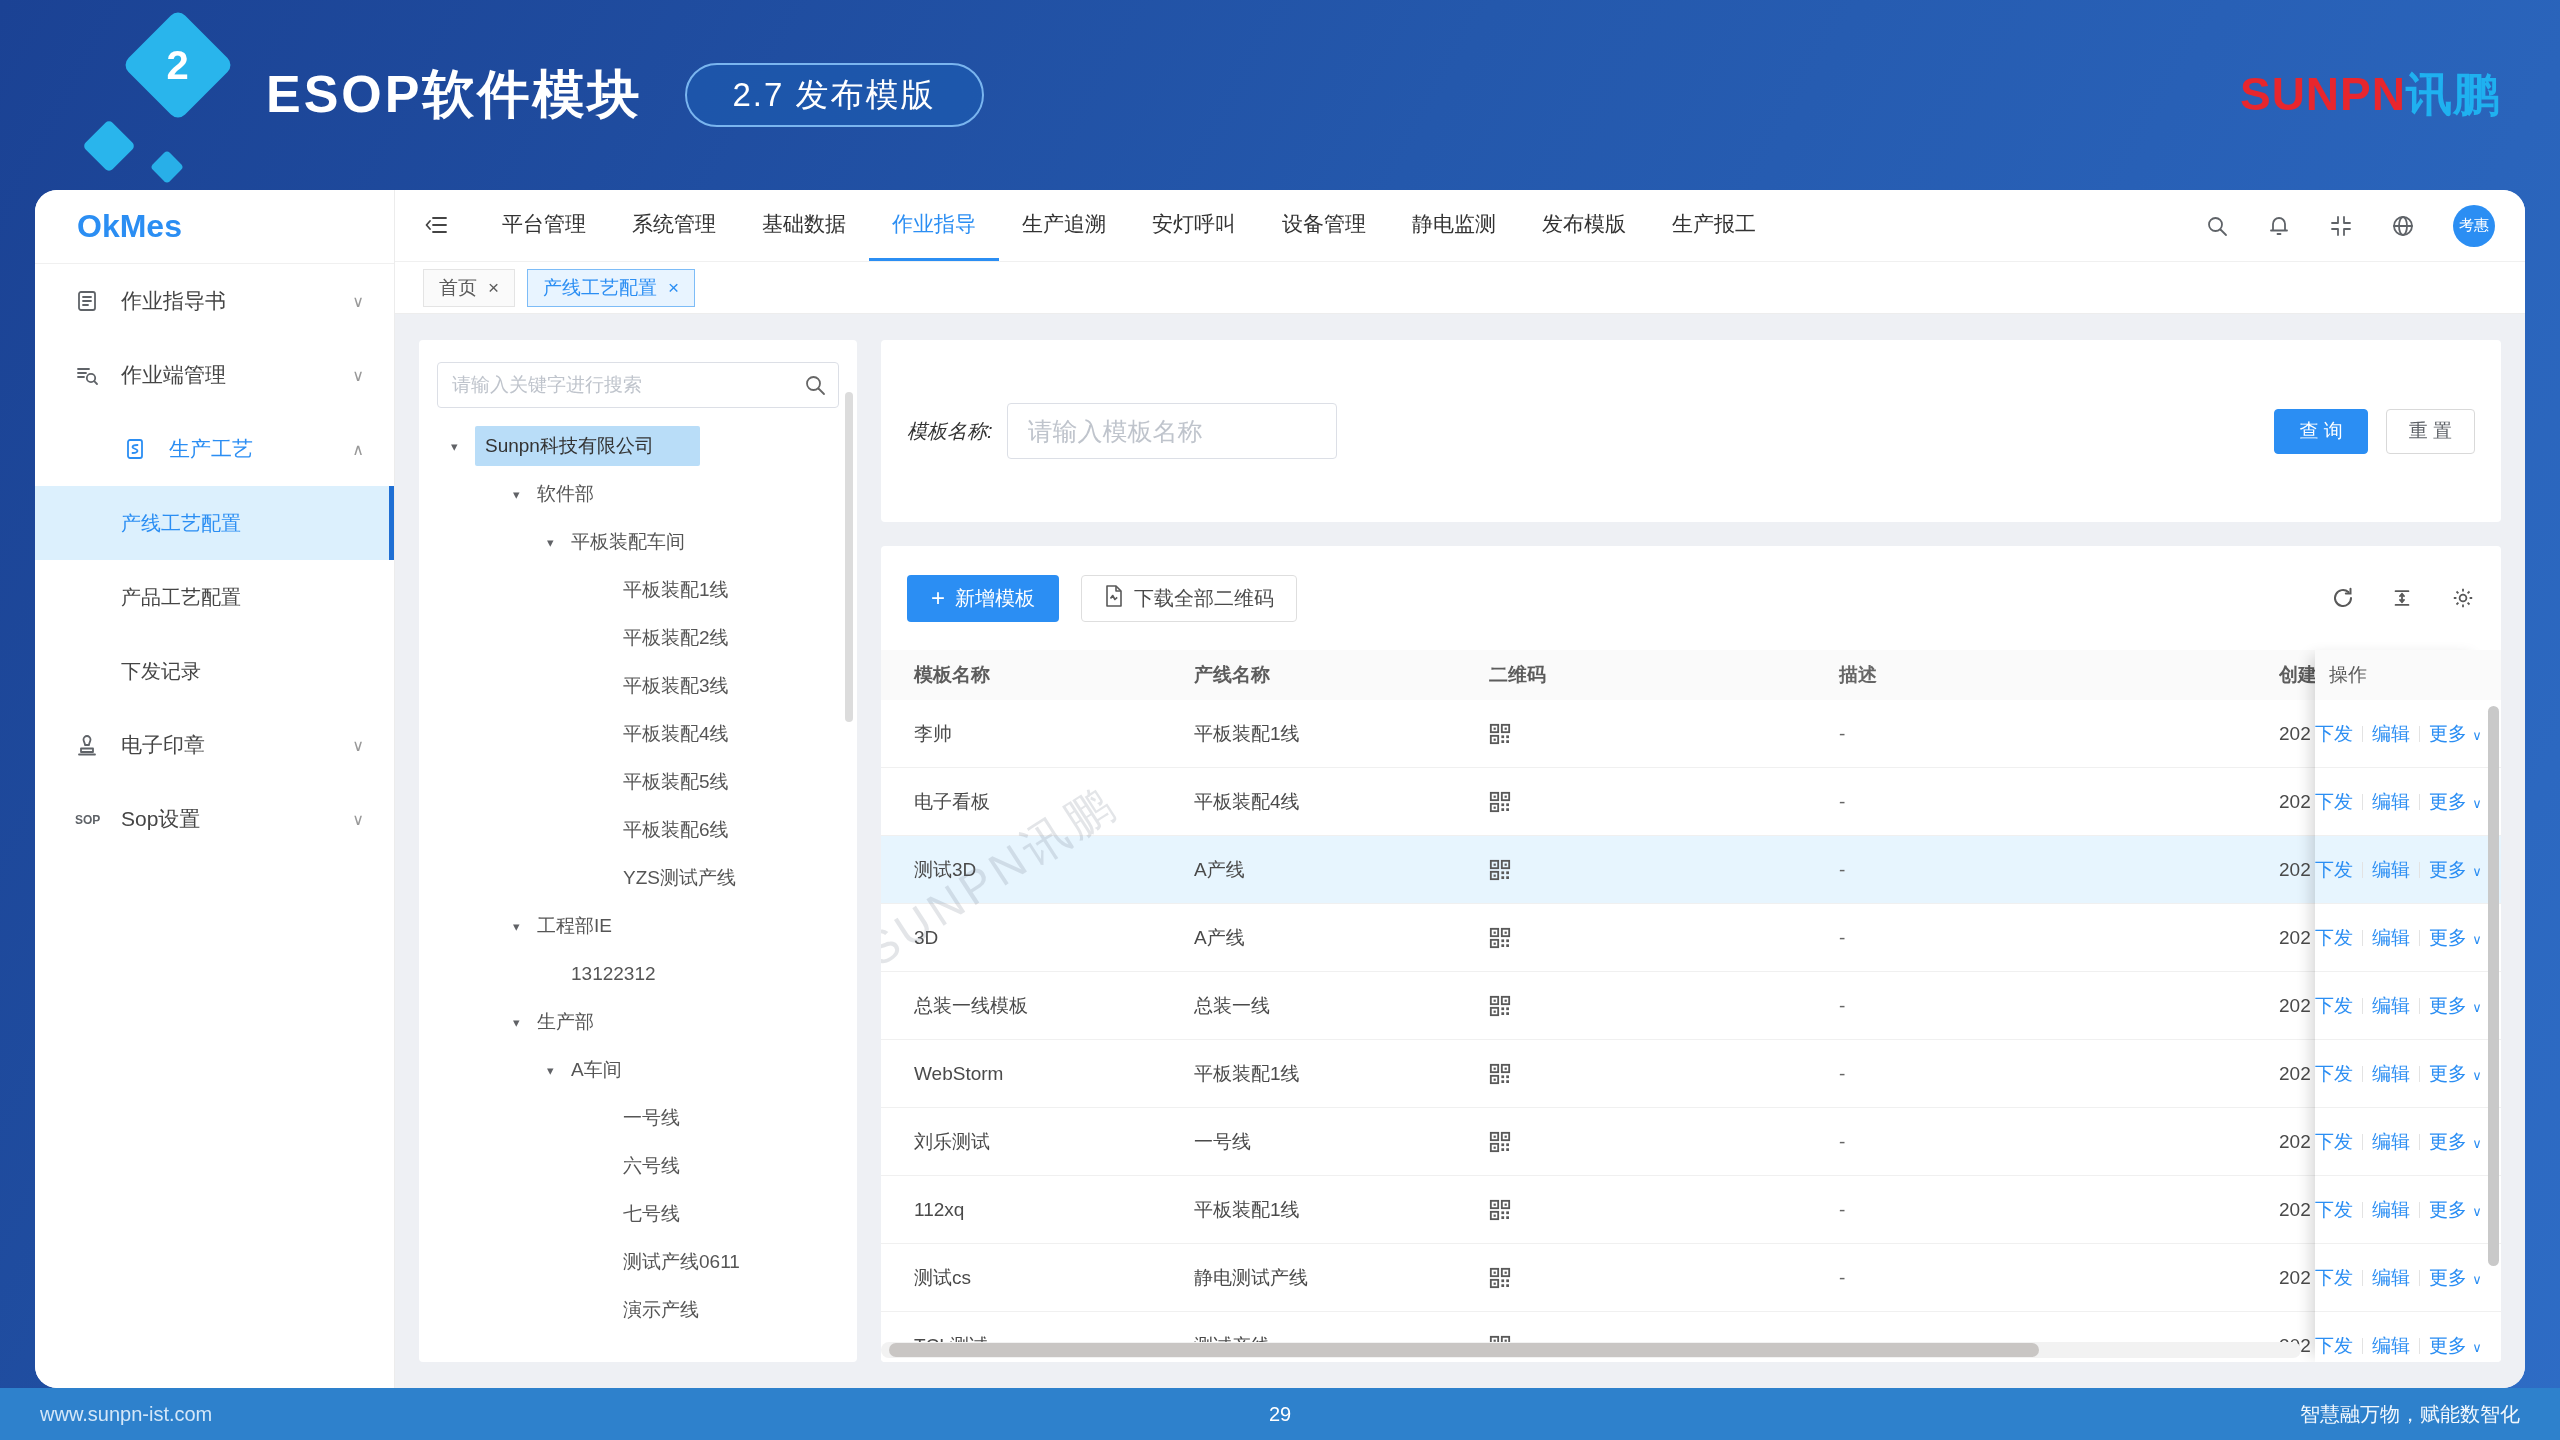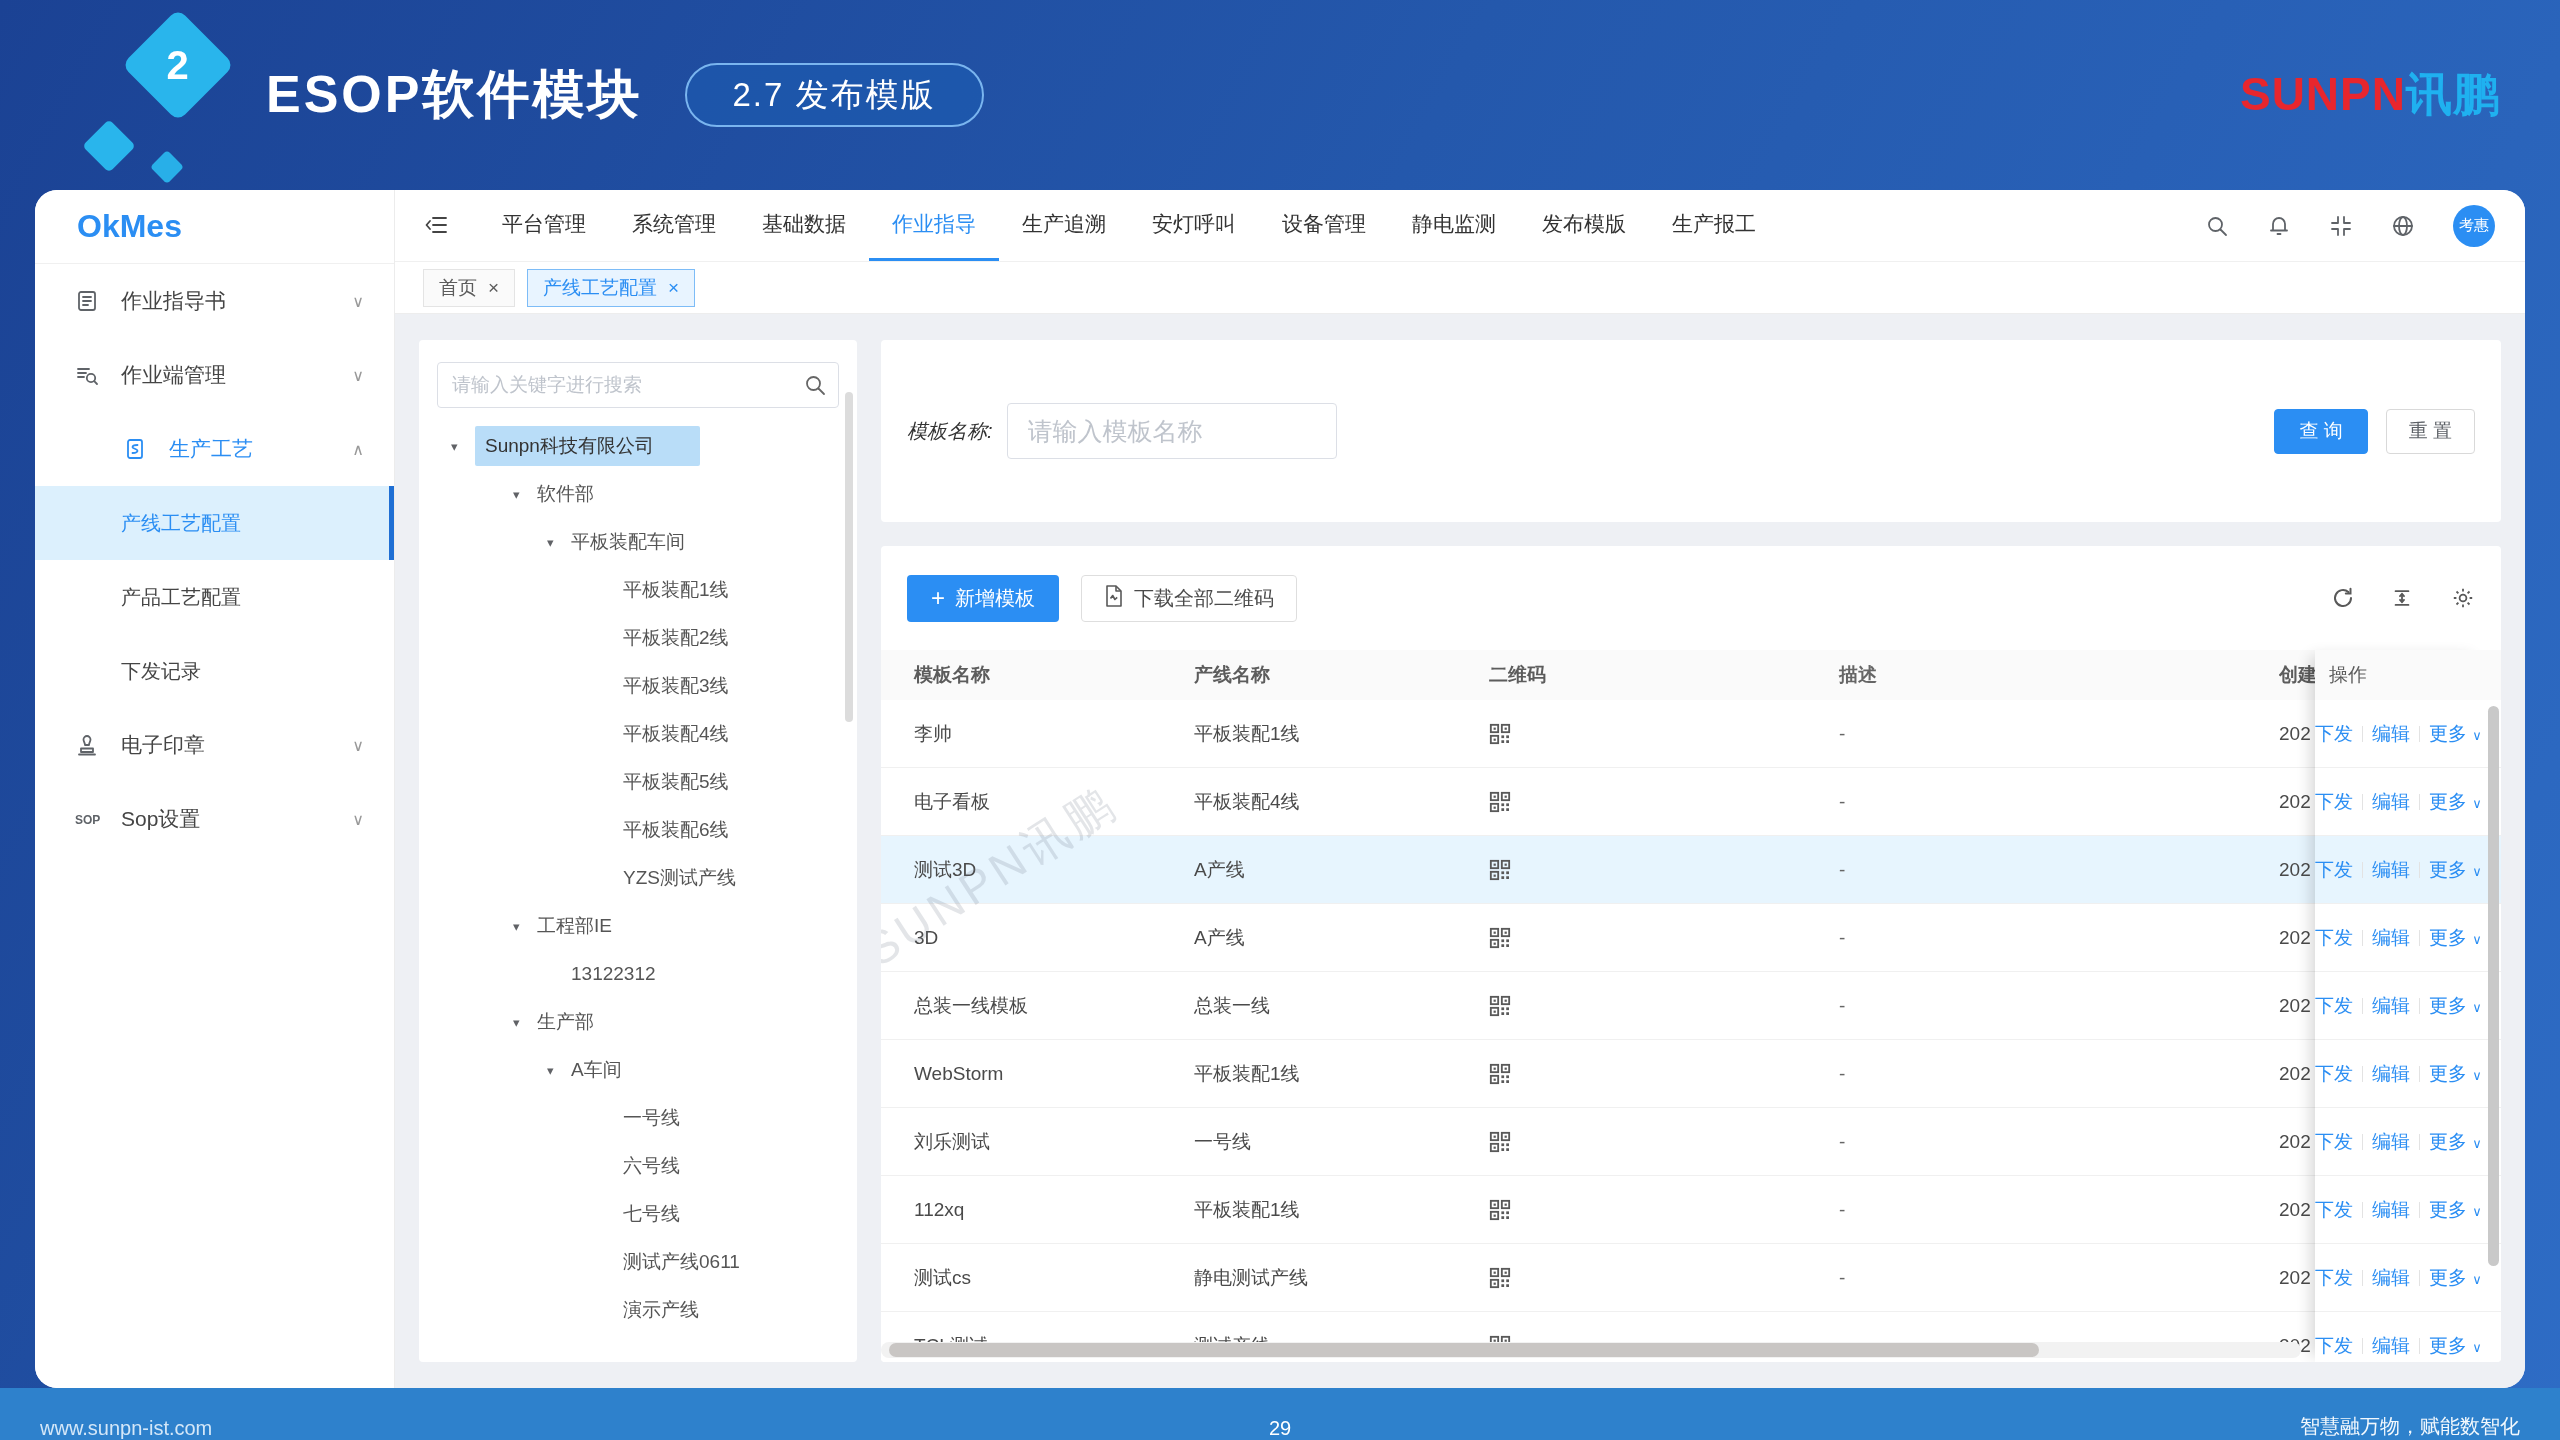--- a/index.html
+++ b/index.html
@@ -142,21 +142,21 @@
     background:#f2f2f2; border-radius:8px; }
   .hscroll { position:absolute; left:8px; bottom:5px; width:1150px; height:14px;
     background:#c9c6c4; border-radius:7px; }
 
   .wm { position:absolute; left:-34px; top:300px; transform:rotate(-33deg);
     font-size:46px; letter-spacing:5px; color:rgba(100,110,125,0.18);
     pointer-events:none; white-space:nowrap; }
 
   
   .slide-foot { position:absolute; left:0; right:0; bottom:0; height:52px; background:#2e81cc;
-    display:flex; align-items:flex-end; padding:0 40px; color:#d4e7f8; font-size:20px; }
+    display:flex; align-items:center; padding:0 40px; color:#d4e7f8; font-size:20px; }
   .foot-page { position:absolute; left:50%; transform:translateX(-50%); color:#fff; }
   .foot-right { margin-left:auto; color:#f2f8fd; }
 </style>
 </head>
 <body>
 
 <div class="slide">
 
   <div class="slide-head">
     <div class="dmds">

